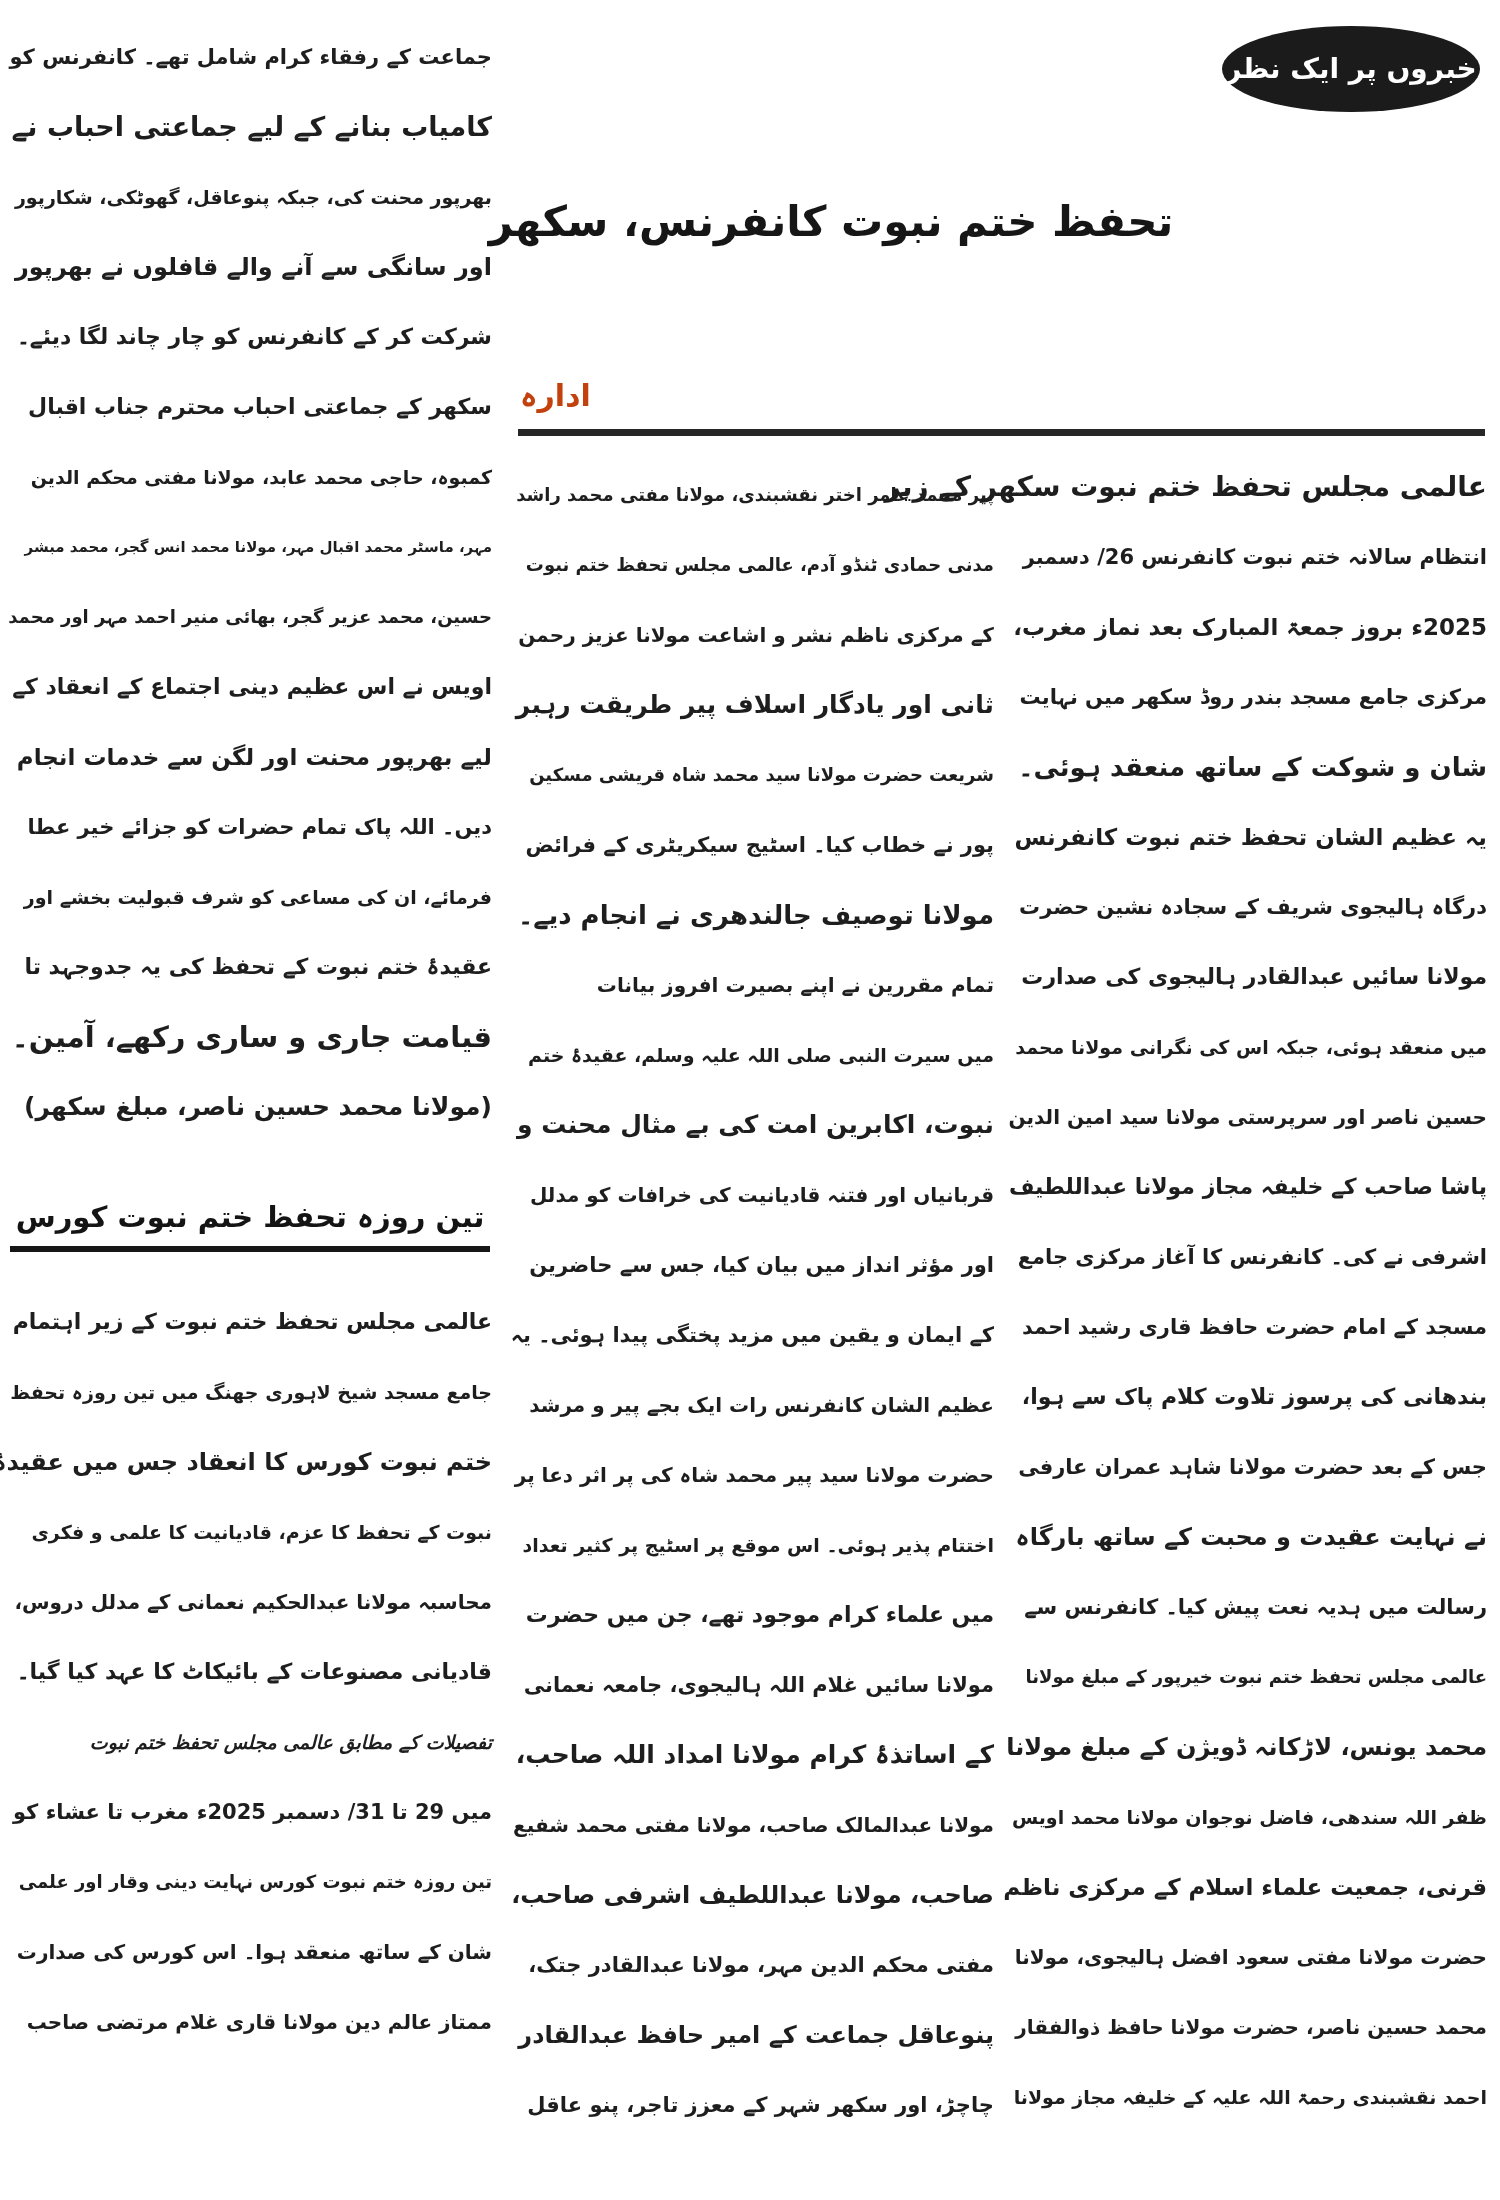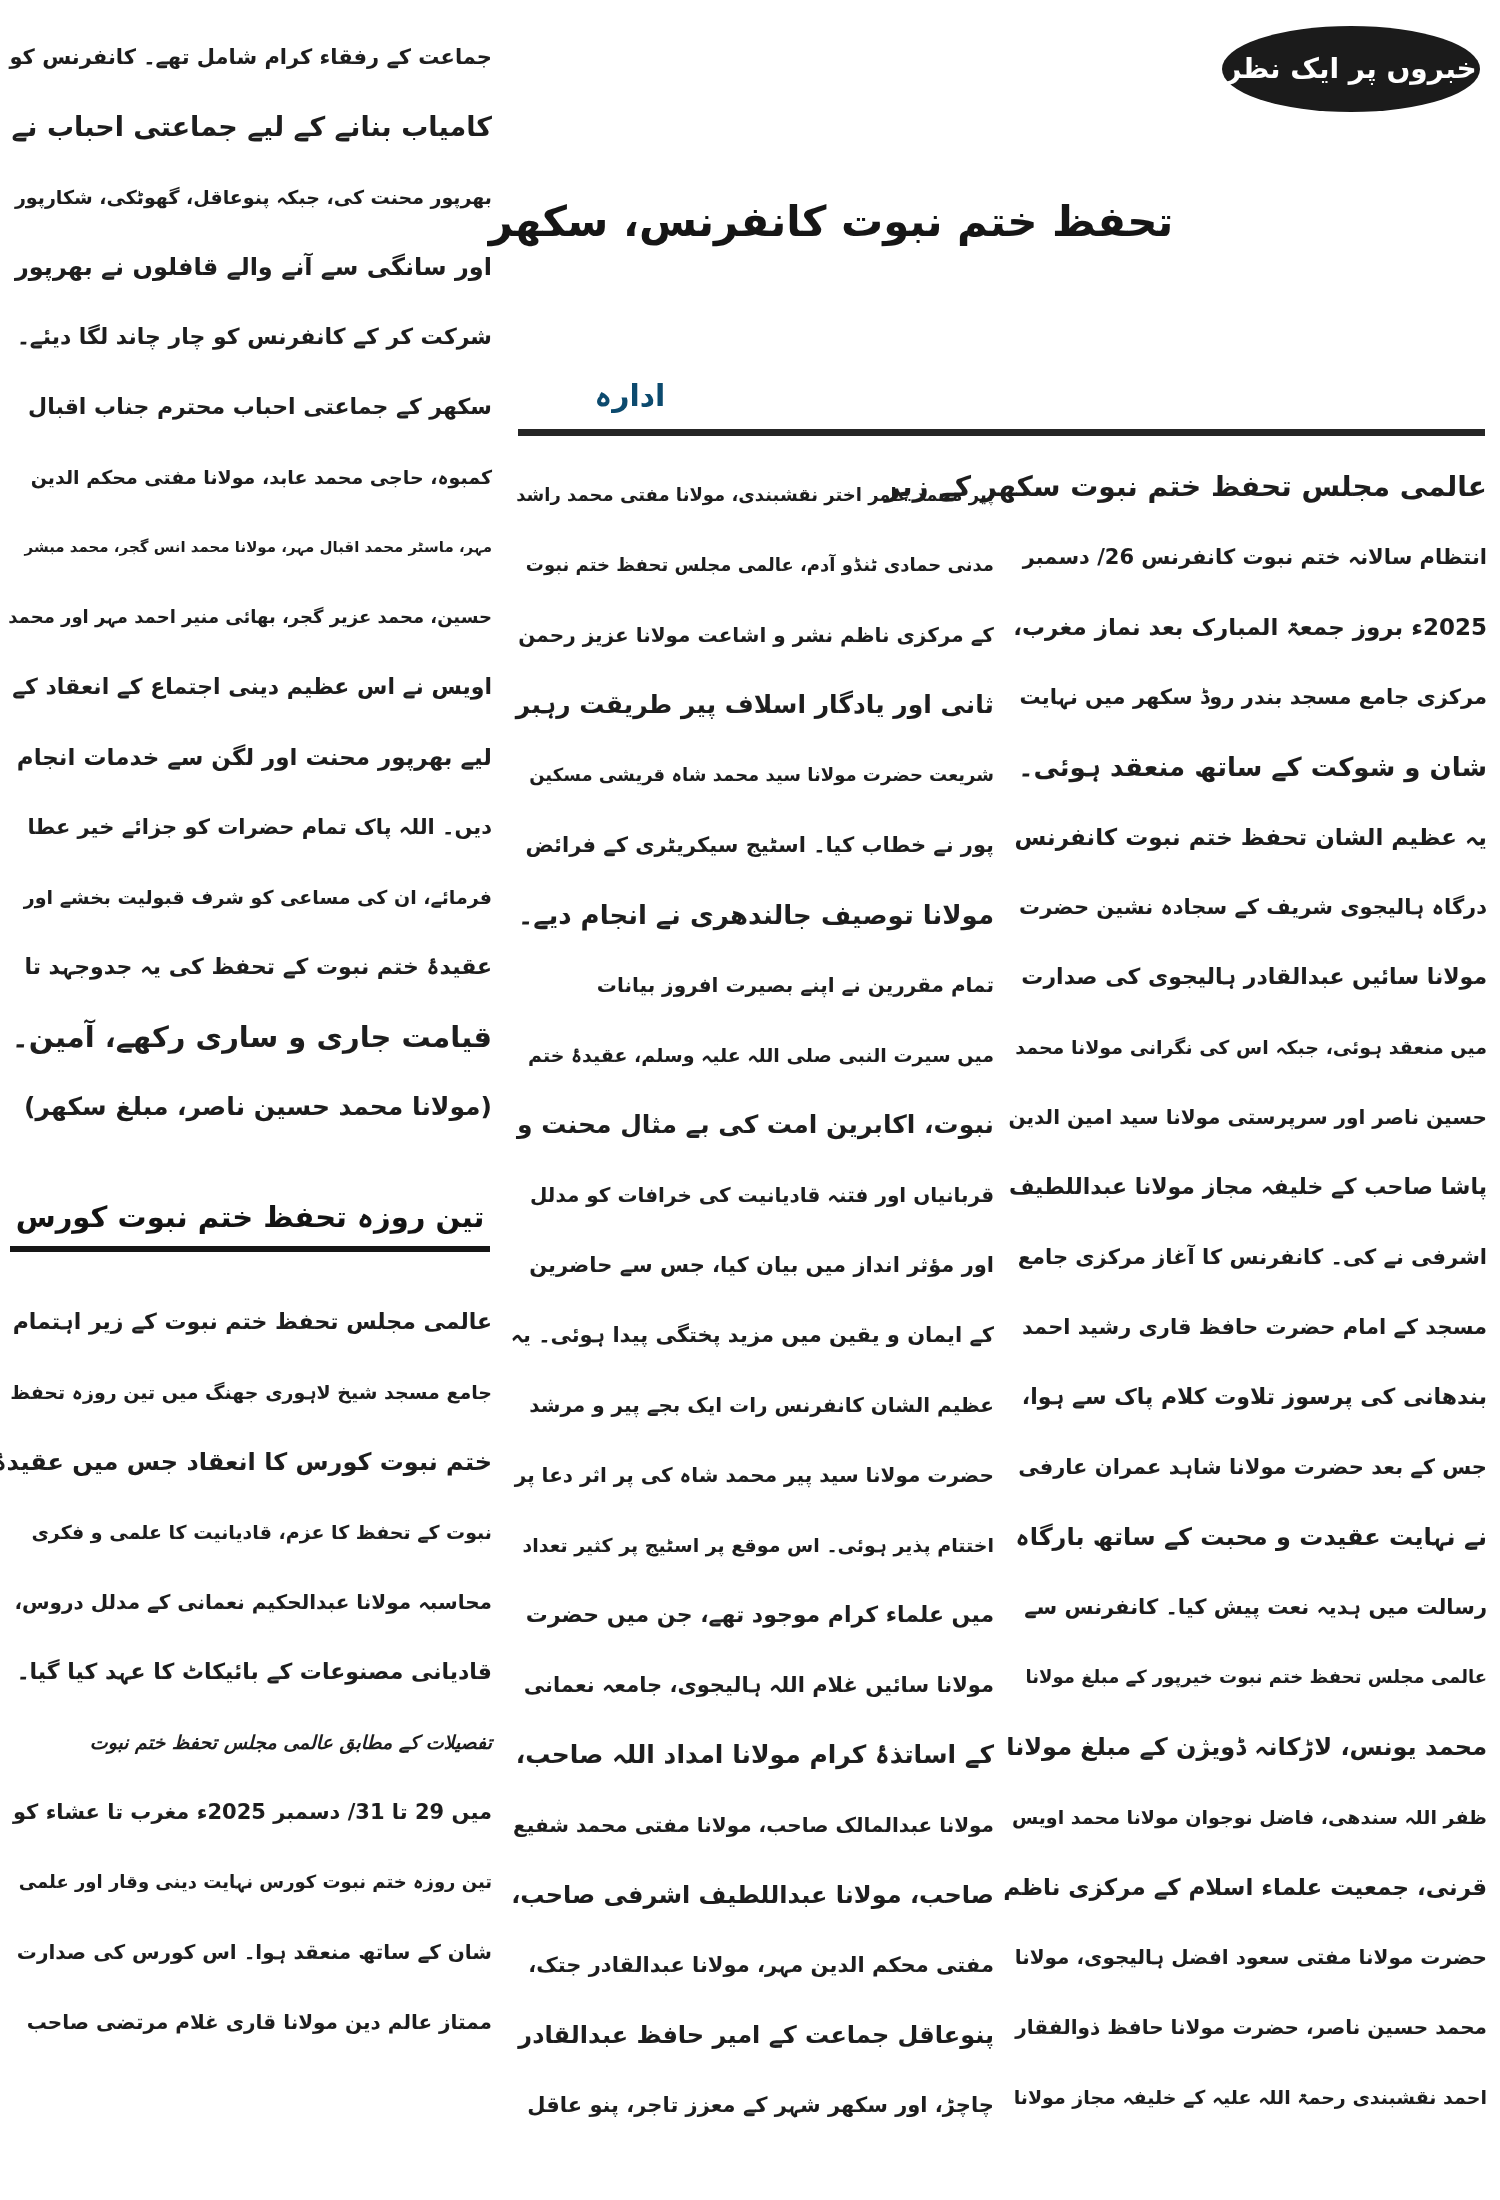--- a/index.html
+++ b/index.html
@@ -16,21 +16,21 @@
     display:block;width:100%;height:100%;line-height:86px;text-align:center;
     color:#ffffff;font-size:30px;font-weight:700;white-space:nowrap;
   }
   .headline{
     position:absolute;left:482px;top:112px;width:698px;height:220px;margin:0;
     font-size:88px;font-weight:700;text-align:center;line-height:220px;
     white-space:nowrap;color:#161616;
   }
   .byline{
     position:absolute;left:520px;top:378px;width:220px;
-    font-size:30px;font-weight:700;text-align:center;color:#0c4a6e;
+    font-size:30px;font-weight:700;text-align:left;color:#c2410c;
   }
   .rule{
     position:absolute;left:518px;top:429px;width:967px;height:7px;background:#262626;
   }
   .col{position:absolute;width:484px;}
   .col-right{left:1003px;top:452px;}
   .col-middle{left:510px;top:460px;}
   .col-left-a{left:8px;top:22px;}
   .col-left-b{left:8px;top:1287px;}
   .jline{

